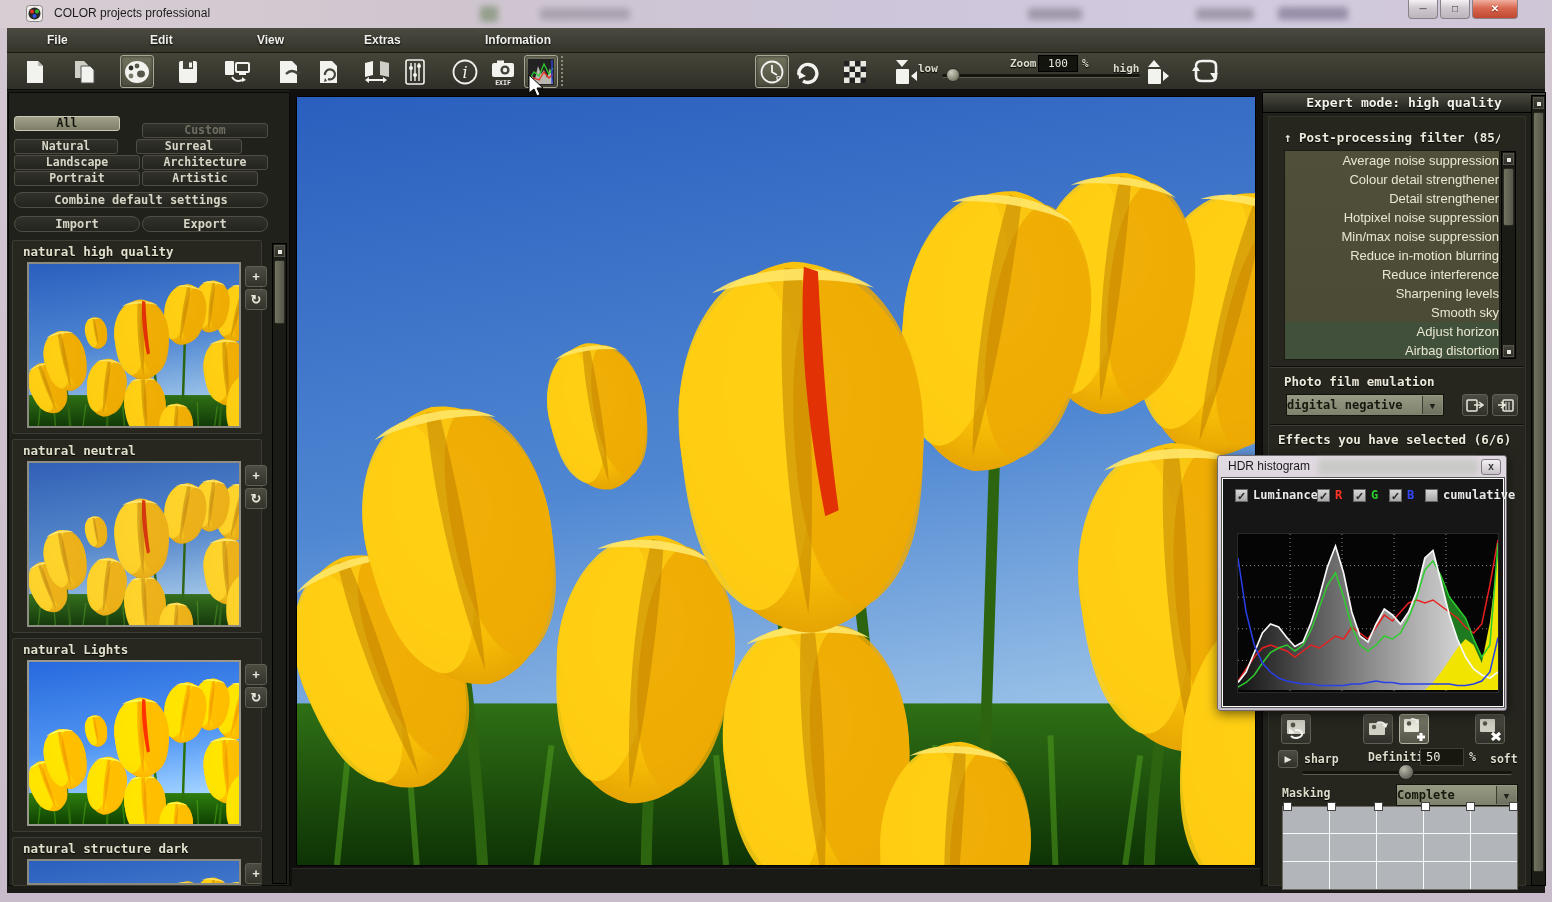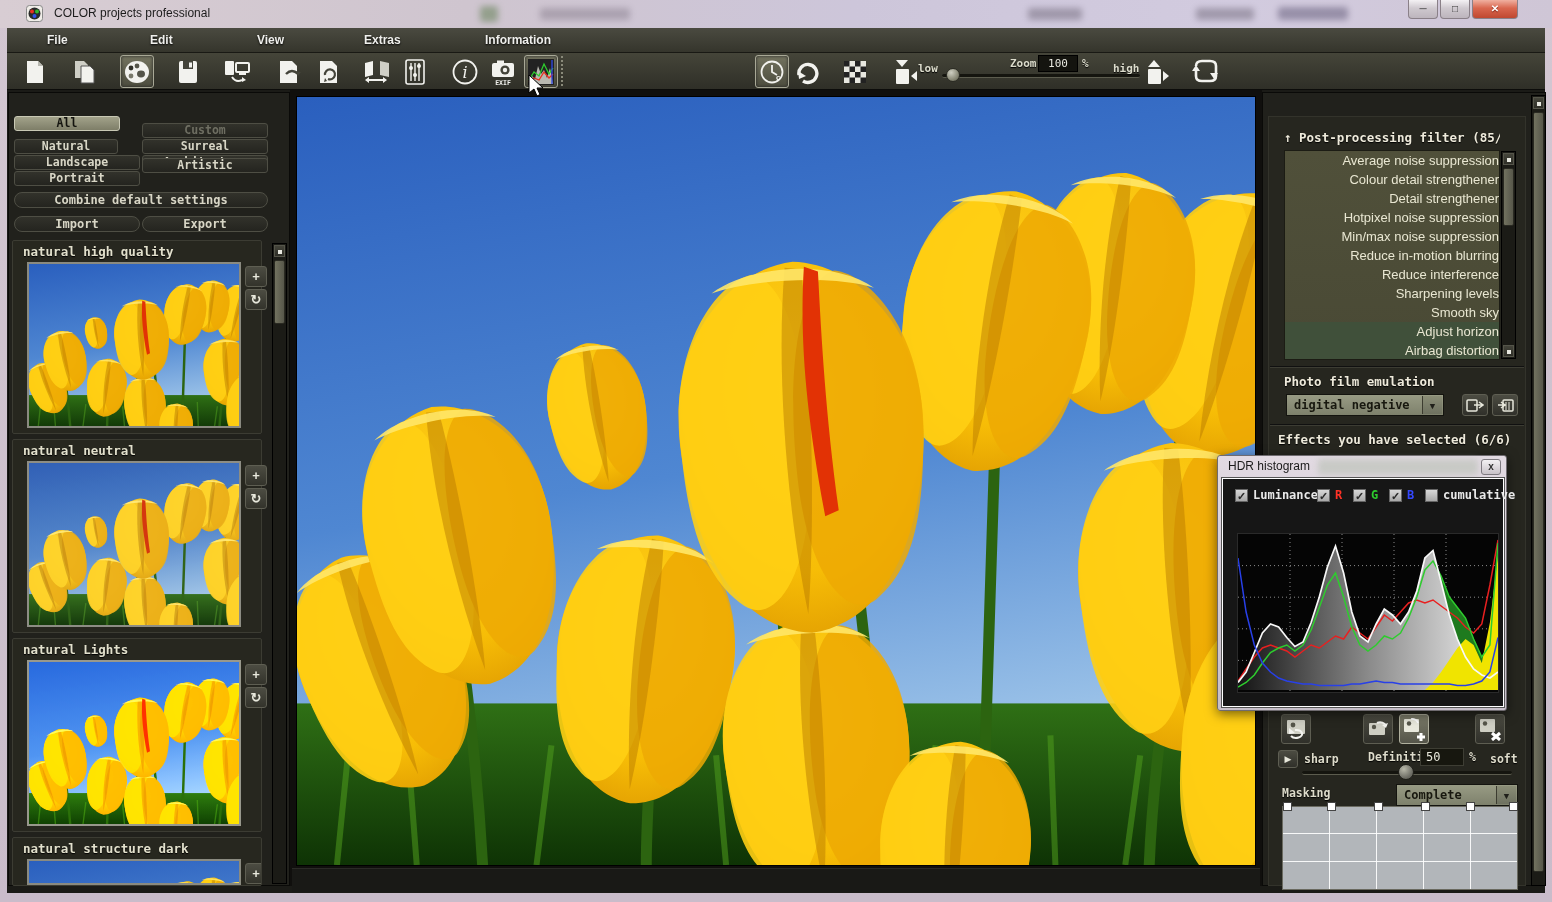--- a/index.html
+++ b/index.html
@@ -77,21 +77,21 @@
   
   #right-panel { left:1262px; top:92px; width:284px; height:794px; background:#21211c; border:1px solid #0a0a08; }
   #rp-inner { left:1268px; top:116px; width:258px; height:770px; background:#26261f; border:1px solid #33332b; }
   .sec-title { color:#eeeadb; font-family:"DejaVu Sans Mono", monospace; font-size:12.5px; font-weight:bold; text-shadow:0 1px 1px #000; white-space:nowrap; overflow:hidden; }
   #filter-list { left:1284px; top:150px; width:216px; height:210px; background:linear-gradient(180deg,#50503a,#47473392);
     background-color:#4c4c37; border:1px solid #1c1c14; overflow:hidden;text-align:right; }
   .flt-item { height:19px; line-height:19px; padding-left:4px; color:#e9e7d2; font-size:13px; }
   .flt-item.greener { background:#40503a; }
   .divider { height:2px; border-top:1px solid #101010; border-bottom:1px solid #3c3c33; }
   .dropdown { background:linear-gradient(180deg,#989b84,#7e816c); border:1px solid #14140f; color:#18180f;
-    font-family:"DejaVu Sans Mono", monospace; font-size:12px; font-weight:bold; line-height:20px; padding-left:7px; }
+    font-family:"DejaVu Sans Mono", monospace; font-size:12px; font-weight:bold; line-height:20px; }
   .dd-arrow { position:absolute; right:1px; top:1px; bottom:1px; width:20px; background:linear-gradient(180deg,#8a8d76,#6e7160);
     border-left:1px solid #3c3c30; color:#20201a; text-align:center; font-size:9px; line-height:20px; }
   .sq-btn { background:linear-gradient(180deg,#4c4c42,#30302a); border:1px solid #5e5e52; border-radius:3px;
     display:flex; align-items:center; justify-content:center; }
   .sq-btn.active { background:linear-gradient(180deg,#7c7c6a,#55554a); border-color:#b0b09e; }
   .small-lab { color:#dedccb; font-family:"DejaVu Sans Mono", monospace; font-size:11.5px; font-weight:bold; text-shadow:0 1px 1px #000; }
   #def-input { left:1420px; top:748px; width:44px; height:18px; background:#17170f; border:1px solid #3e3e34;
     color:#e8e8dc; font-family:"DejaVu Sans Mono", monospace; font-size:12px; line-height:16px; padding-left:5px; }
   #def-slider { left:1302px; top:771px; width:210px; height:4px; background:#15150f; border-bottom:1px solid #5c5c4e; border-radius:2px; }
   #def-knob { left:1398px; top:764px; width:16px; height:16px; border-radius:50%;
@@ -371,25 +371,25 @@
         <path d="M6,8 q0,-5 6,-5 h8 q6,0 6,5 v10 q0,5 -6,5 h-8 q-6,0 -6,-5 v-6" stroke="#f2f2ee" stroke-width="2.6" fill="none"></path>
         <path d="M2,13 l4,-6 4,6 z" fill="#f2f2ee"></path>
         <path d="M28,15 l-4,6 -4,-6 z" fill="#f2f2ee"></path>
       </svg>
     </div>
 
   <div class="abs" id="left-panel"></div>
   <div class="abs cat-btn cat-active" style="left:14px;top:116px;width:106px">All</div>
   <div class="abs cat-btn cat-disabled" style="left:142px;top:123px;width:126px">Custom</div>
   <div class="abs cat-btn" style="left:14px;top:139px;width:104px">Natural</div>
-  <div class="abs cat-btn" style="left:142px;top:139px;width:126px">Surreal</div>
+  <div class="abs cat-btn" style="left:136px;top:139px;width:106px">Surreal</div>
   <div class="abs cat-btn" style="left:14px;top:155px;width:126px">Landscape</div>
   <div class="abs cat-btn" style="left:142px;top:155px;width:126px">Architecture</div>
   <div class="abs cat-btn" style="left:14px;top:171px;width:126px">Portrait</div>
-  <div class="abs cat-btn" style="left:142px;top:158px;width:126px">Artistic</div>
+  <div class="abs cat-btn" style="left:142px;top:171px;width:116px">Artistic</div>
   <div class="abs wide-btn" style="left:14px;top:192px;width:254px">Combine default settings</div>
   <div class="abs wide-btn" style="left:14px;top:216px;width:126px">Import</div>
   <div class="abs wide-btn" style="left:142px;top:216px;width:126px">Export</div>
 
   <div class="abs preset-box" style="top:240px">
     <div class="preset-label">natural high quality</div>
     <div class="preset-thumb">
         <svg viewBox="0 0 960 770" preserveAspectRatio="none">
           <use href="#scene"></use>
         </svg>
@@ -432,20 +432,24 @@
     <div class="scroll-thumb" style="top:16px;width:11px;height:64px"></div>
   </div>
 
   <div class="abs" id="canvas"></div>
   <svg class="abs" id="main-image" viewBox="0 0 960 770" preserveAspectRatio="none">
       <use href="#scene"></use>
     </svg>
   <div class="abs" id="canvas-bottom"></div>
 
   <div class="abs" id="right-panel"></div>
+  <div class="abs panel-header" style="left:1262px;top:92px;width:284px">
+    <span>Expert mode: high quality</span>
+    <span class="dock-ico">❐</span>
+  </div>
   <div class="abs" id="rp-inner"></div>
 
   <div class="abs sec-title" style="left:1284px;top:130px;width:216px">
     <span>↑</span>
     <span>Post-processing filter (85/85)</span>
   </div>
   <div class="abs" id="filter-list">
     <div class="flt-item">Average noise suppression</div>
     <div class="flt-item">Colour detail strengthener</div>
     <div class="flt-item">Detail strengthener</div>

